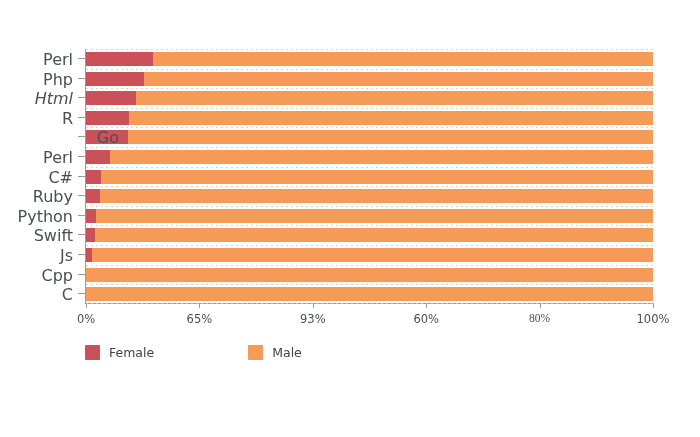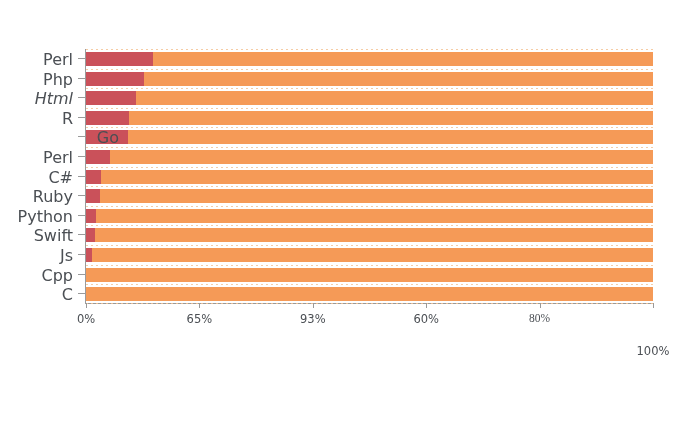--- a/index.html
+++ b/index.html
@@ -281,17 +281,27 @@
       <div class="xtick-label" style="left: 86px;">0%</div>
       <div class="xtick-mark" style="left: 199.4px;"></div>
       <div class="xtick-label" style="left: 199.4px;">65%</div>
       <div class="xtick-mark" style="left: 312.8px;"></div>
       <div class="xtick-label" style="left: 312.8px;">93%</div>
       <div class="xtick-mark" style="left: 426.2px;"></div>
       <div class="xtick-label" style="left: 426.2px; text-align: right;">60%</div>
       <div class="xtick-mark" style="left: 539.6px;"></div>
       <div class="xtick-label" style="left: 539.6px; font-family: Liberation Serif, serif;">80%</div>
       <div class="xtick-mark" style="left: 653px;"></div>
-      <div class="xtick-label" style="left: 653px; margin-top: 32px;">100%</div>
+      <div class="xtick-label" style="left: 653px;">100%</div>
     </div>
 
+  <div class="legend" id="legend">
+      <div class="legend-item" style="margin-right: 94px;">
+        <div class="legend-swatch" style="background: rgb(202, 81, 90);"></div>
+        <div class="legend-label">Female</div>
+      </div>
+      <div class="legend-item">
+        <div class="legend-swatch" style="background: rgb(245, 154, 87);"></div>
+        <div class="legend-label">Male</div>
+      </div>
+    </div>
 
 </div>
 
 </body></html>

